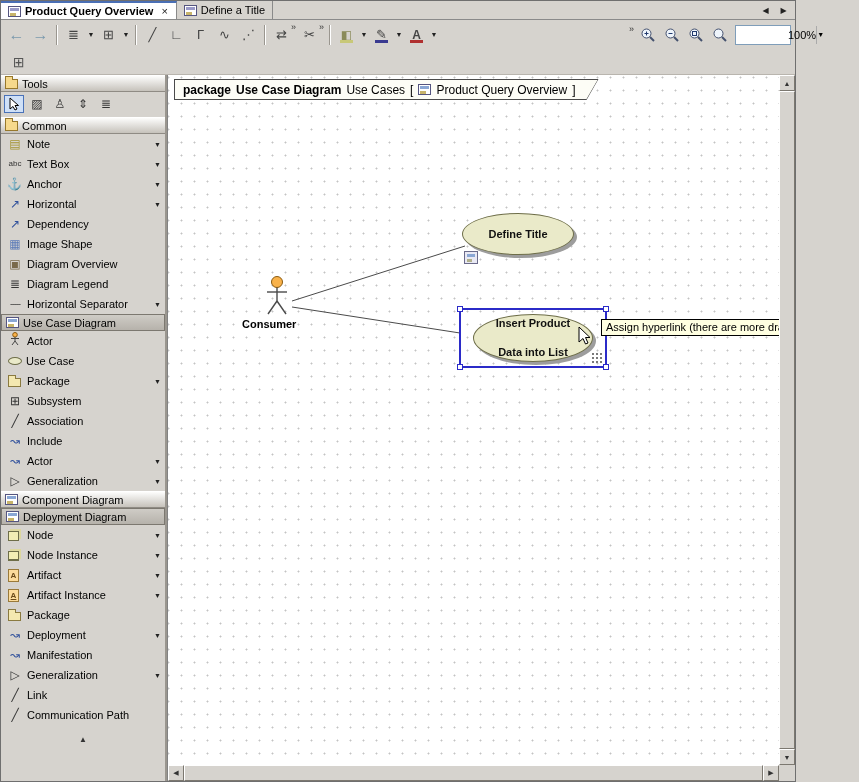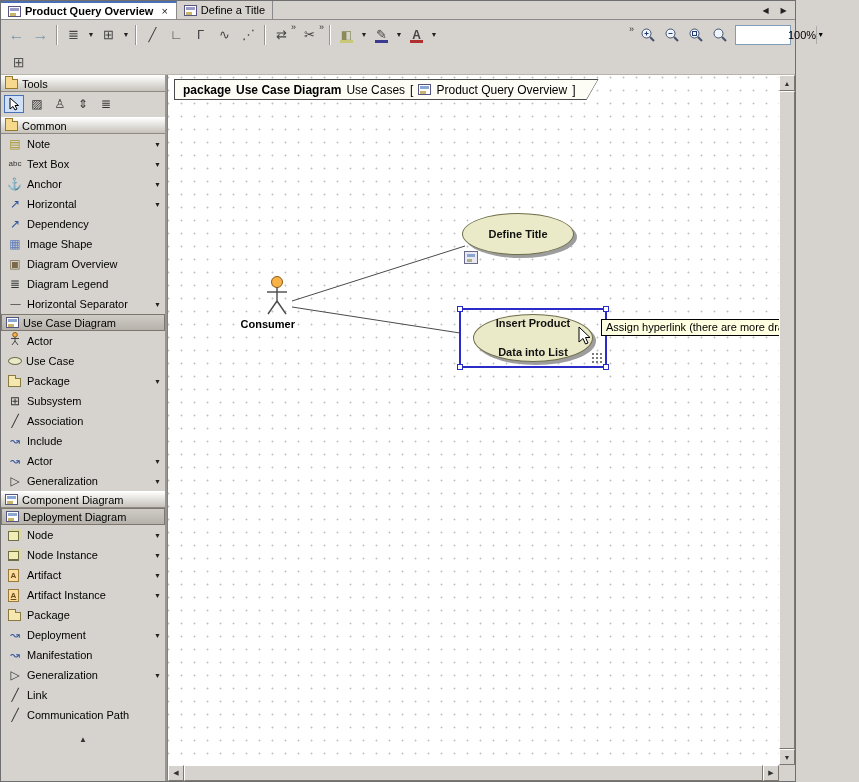--- a/index.html
+++ b/index.html
@@ -103,21 +103,21 @@
   
   .canvas-wrap { position: absolute; top: 74px; left: 166px; right: 0; bottom: 0; background: #fff; border-left: 1px solid #828282; }
   .canvas { position: absolute; top: 0; left: 0; right: 16px; bottom: 16px; overflow: hidden; background: #fff;
             background-image: radial-gradient(circle, #c3c3c3 0.9px, transparent 1.1px); background-size: 13px 13px; background-position: 7px 9px; }
   .frame-outer { position: absolute; left: 6px; top: 4px; height: 21px; background: #4a4a4a; clip-path: polygon(0 0, 100% 0, calc(100% - 12px) 100%, 0 100%); padding: 1px 1px 1px 1px; }
   .frame-inner { height: 19px; background: #fdfdf6; clip-path: polygon(0 0, 100% 0, calc(100% - 11px) 100%, 0 100%); display: flex; align-items: center; gap: 5px; padding: 0 22px 0 8px; font-size: 12px; }
   .fh-bold { font-weight: bold; }
 
   .connectors { position: absolute; left: 0; top: 0; pointer-events: none; }
 
-  .actor-label { position: absolute; left: 59px; top: 243px; width: 68px; text-align: right; font-weight: bold; }
+  .actor-label { position: absolute; left: 74px; top: 243px; width: 68px; text-align: left; font-weight: bold; }
   .usecase { position: absolute; border: 1px solid #6e6e49; background: #eaeac9; border-radius: 50%;
              display: flex; flex-direction: column; align-items: center; justify-content: center;
              text-align: center; font-weight: bold; color: #111; box-shadow: 3px 3px 0 #9d9d9d; line-height: 13px; }
   #uc1 { left: 294px; top: 138px; width: 112px; height: 42px; }
   #uc2 { left: 305px; top: 239px; width: 120px; height: 48px; gap: 16px; }
 
   .badge { position: absolute; left: 296px; top: 176px; width: 14px; height: 13px; background: #e9e9f4; border: 1px solid #6a6a8a; }
   .badge::before { content: ""; position: absolute; left: 2px; top: 2px; width: 8px; height: 3px; background: #8aa7d4; }
   .badge::after { content: ""; position: absolute; left: 2px; top: 7px; width: 5px; height: 3px; background: #b0b08a; }
 

